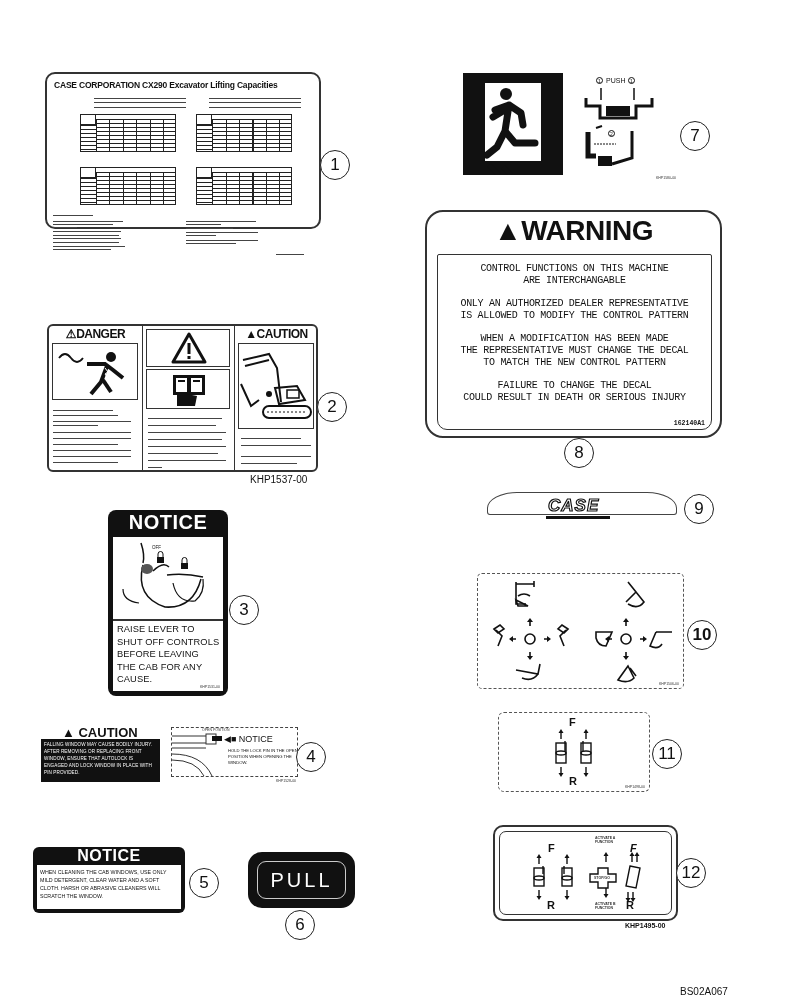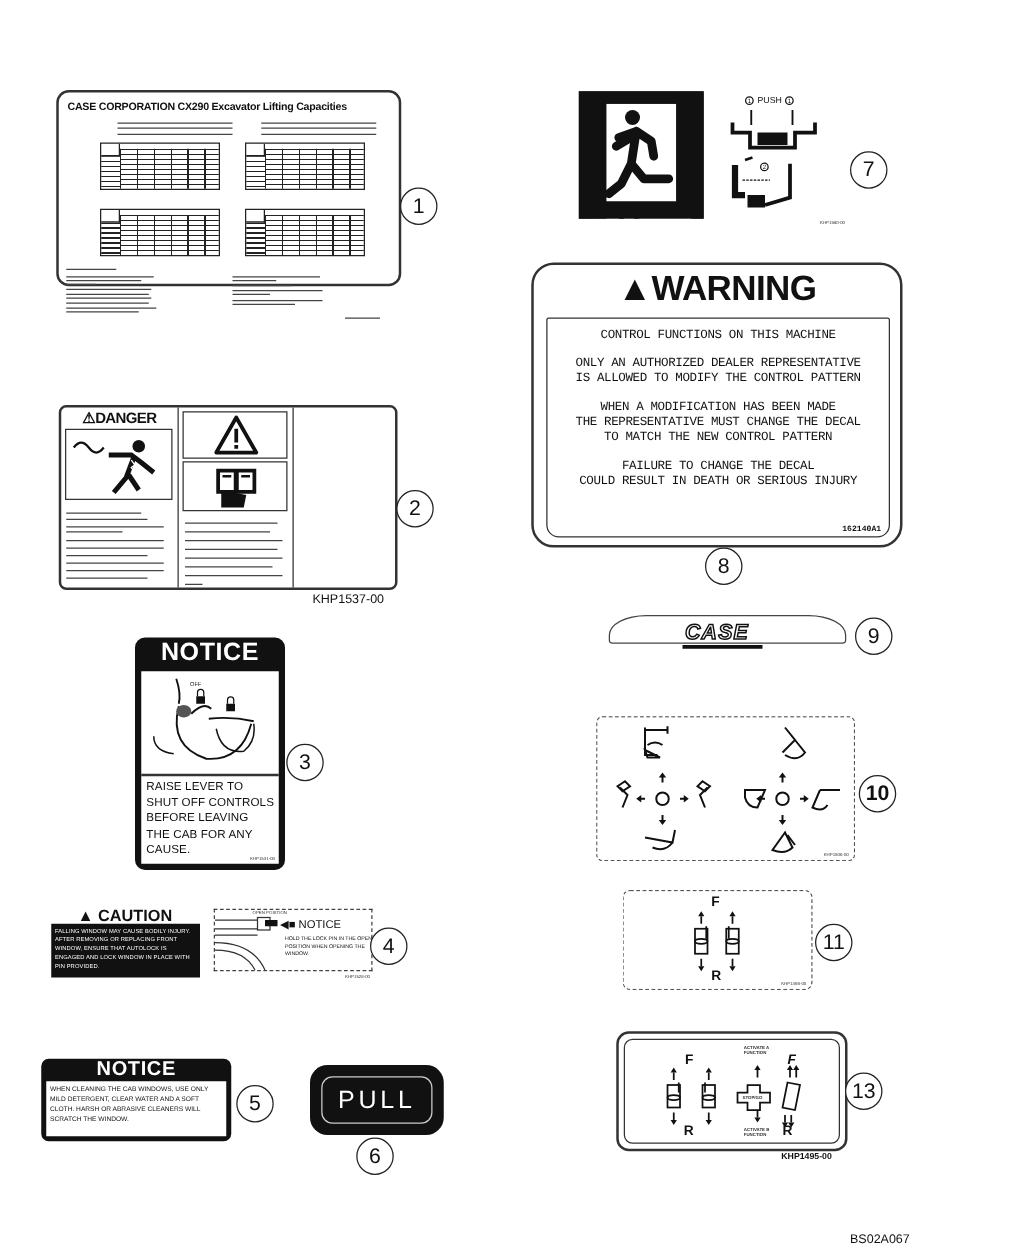--- a/index.html
+++ b/index.html
@@ -172,20 +172,39 @@
       </svg>
     </div>
     <div class="thinline" style="left:5px;top:92px;width:74px;"></div>
     <div class="thinline" style="left:5px;top:99px;width:68px;"></div>
     <div class="thinline" style="left:5px;top:106px;width:78px;"></div>
     <div class="thinline" style="left:5px;top:113px;width:74px;"></div>
     <div class="thinline" style="left:5px;top:120px;width:78px;"></div>
     <div class="thinline" style="left:5px;top:127px;width:70px;"></div>
     <div class="thinline" style="left:5px;top:134px;width:78px;"></div>
     <div class="thinline" style="left:5px;top:141px;width:14px;"></div>
+  </div>
+  <div class="panel" style="left:186px;width:83px;border-right:none;">
+    <div class="hdr-txt" style="margin-top:1px;"><span>▲</span><span>CAUTION</span></div>
+    <div class="box" style="left:3px;top:17px;width:76px;height:86px;">
+      <svg width="76" height="86" viewBox="0 0 76 86">
+        <path d="M4 16 L30 10 L38 24 L42 58" stroke="#111" stroke-width="2" fill="none"></path>
+        <path d="M6 22 L30 16" stroke="#111" stroke-width="2" fill="none"></path>
+        <path d="M2 40 L12 62 L20 56" stroke="#111" stroke-width="2" fill="none"></path>
+        <path d="M36 44 L58 42 L66 56 L40 60 Z" stroke="#111" stroke-width="2" fill="none"></path>
+        <rect x="48" y="46" width="12" height="8" stroke="#111" stroke-width="1.5" fill="none"></rect>
+        <rect x="24" y="62" width="48" height="12" rx="6" stroke="#111" stroke-width="2" fill="none"></rect>
+        <path d="M28 68 H68" stroke="#111" stroke-width="1" stroke-dasharray="2 2"></path>
+        <circle cx="30" cy="50" r="3" fill="#111"></circle>
+      </svg>
+    </div>
+    <div class="thinline" style="left:6px;top:112px;width:60px;"></div>
+    <div class="thinline" style="left:6px;top:119px;width:70px;"></div>
+    <div class="thinline" style="left:6px;top:130px;width:70px;"></div>
+    <div class="thinline" style="left:6px;top:137px;width:56px;"></div>
   </div>
 </div>
 <div class="abs" style="left:250px;top:474px;font-size:10px;">KHP1537-00</div>
 <div class="callout" style="left:317px;top:392px;">2</div>
 
 <div id="d3" class="abs">
   <div class="hdr">NOTICE</div>
   <div class="inner">
     <svg class="abs" style="left:0;top:0;" width="110" height="76" viewBox="0 0 110 76">
       <path d="M28 6 Q32 18 30 26" stroke="#111" stroke-width="1.5" fill="none"></path>
@@ -268,20 +287,21 @@
   <div class="abs" style="left:26px;top:54px;font-size:5px;border:0.8px solid #111;border-radius:50%;width:7px;height:7px;text-align:center;line-height:6px;">2</div>
 </div>
 <div class="tiny" style="left:656px;top:176px;">KHP1580-00</div>
 <div class="callout" style="left:680px;top:121px;">7</div>
 
 <div id="d8" class="abs">
   <div class="hdr"><span>▲</span><span>WARNING</span></div>
   <div class="inner">
     <div class="para">
       <div>CONTROL FUNCTIONS ON THIS MACHINE</div>
+        <div>ARE INTERCHANGABLE</div>
     </div>
     <div class="para" style="margin-top:11px;">
       <div>ONLY AN AUTHORIZED DEALER REPRESENTATIVE</div>
         <div>IS ALLOWED TO MODIFY THE CONTROL PATTERN</div>
     </div>
     <div class="para" style="margin-top:11px;">
       <div>WHEN A MODIFICATION HAS BEEN MADE</div>
         <div>THE REPRESENTATIVE MUST CHANGE THE DECAL</div>
         <div>TO MATCH THE NEW CONTROL PATTERN</div>
     </div>
@@ -373,15 +393,15 @@
         <path d="M132 30 v-6 M137 30 v-6 M128 60 v6 M133 60 v6"></path>
       </g>
       <g fill="#111">
           <path d="M39 22 l-2.5 4 h5 Z M67 22 l-2.5 4 h5 Z M39 68 l-2.5 -4 h5 Z M67 68 l-2.5 -4 h5 Z M106 20 l-2.5 4 h5 Z M106 66 l-2.5 -4 h5 Z M132 20 l-2.5 4 h5 Z M137 20 l-2.5 4 h5 Z M128 70 l-2.5 -4 h5 Z M133 70 l-2.5 -4 h5 Z"></path>
         </g>
     </svg>
     <div class="tiny" style="left:94px;top:44px;font-size:3.5px;font-weight:bold;">STOP/GO</div>
   </div>
 </div>
 <div class="abs" style="left:625px;top:922px;font-size:7px;font-weight:bold;">KHP1495-00</div>
-<div class="callout" style="left:676px;top:858px;">13</div>
+<div class="callout" style="left:676px;top:858px;">12</div>
 
 <div class="abs" style="left:680px;top:986px;font-size:10px;">BS02A067</div>
 
 </body></html>

